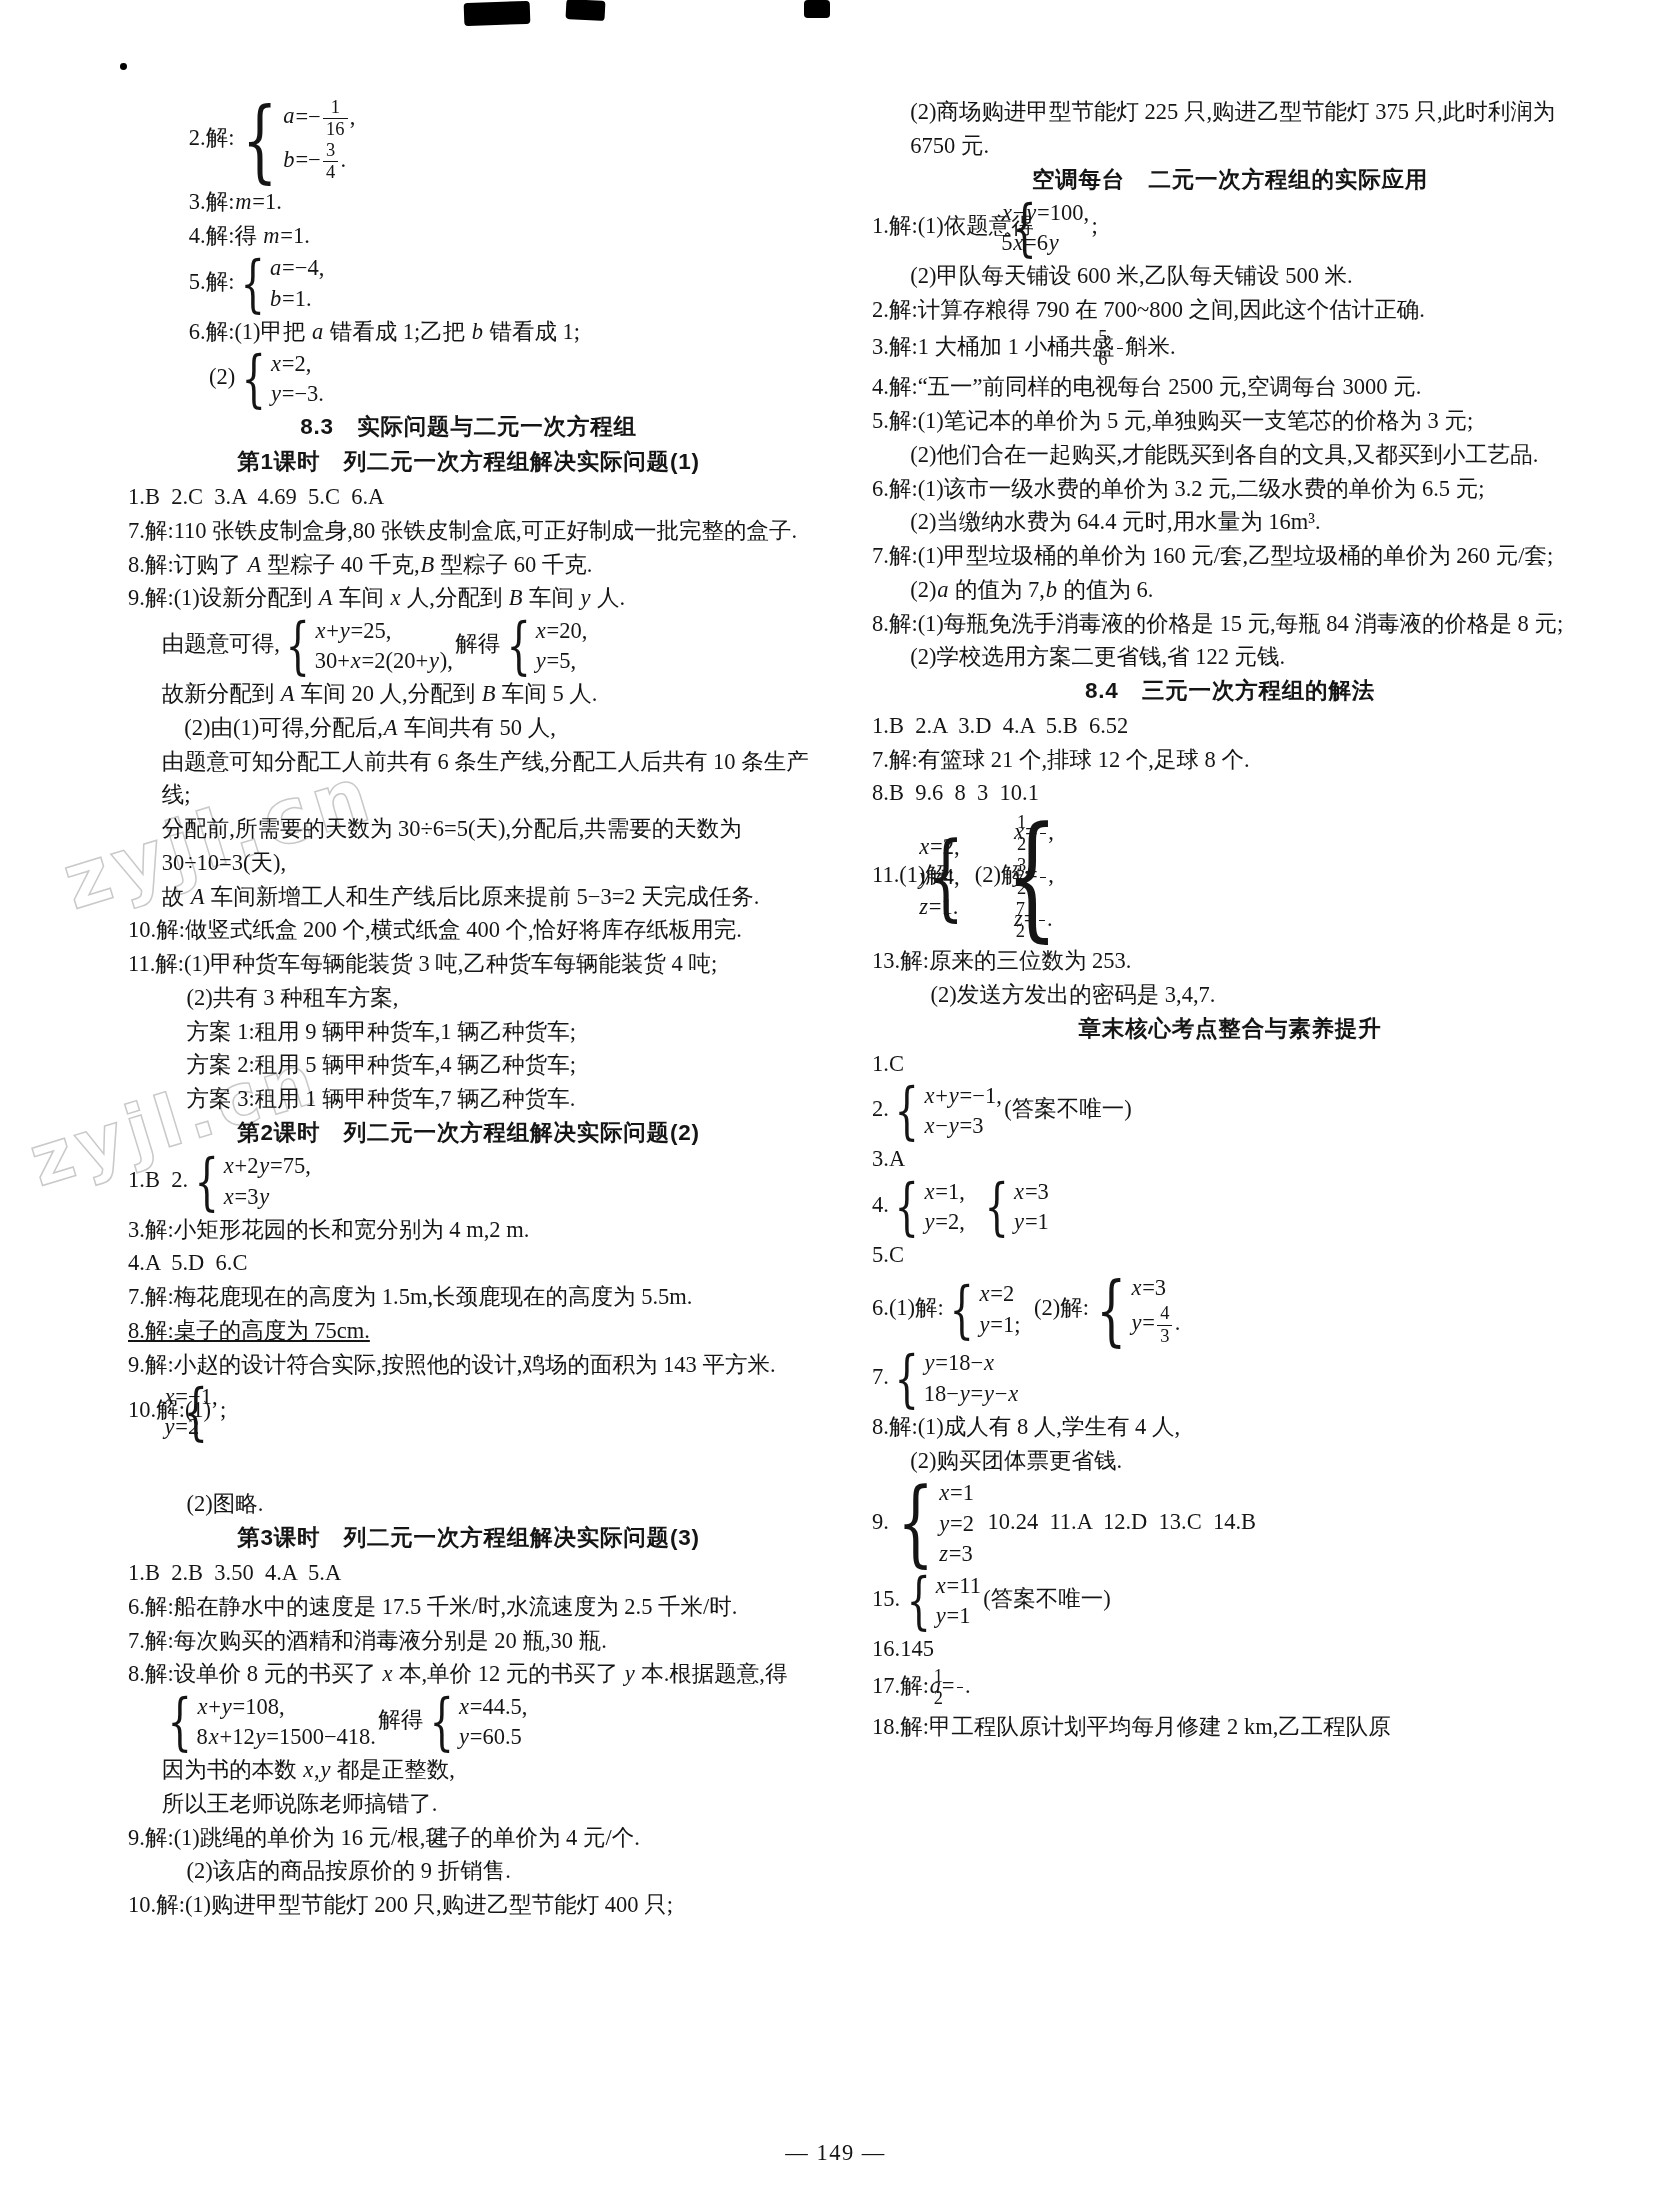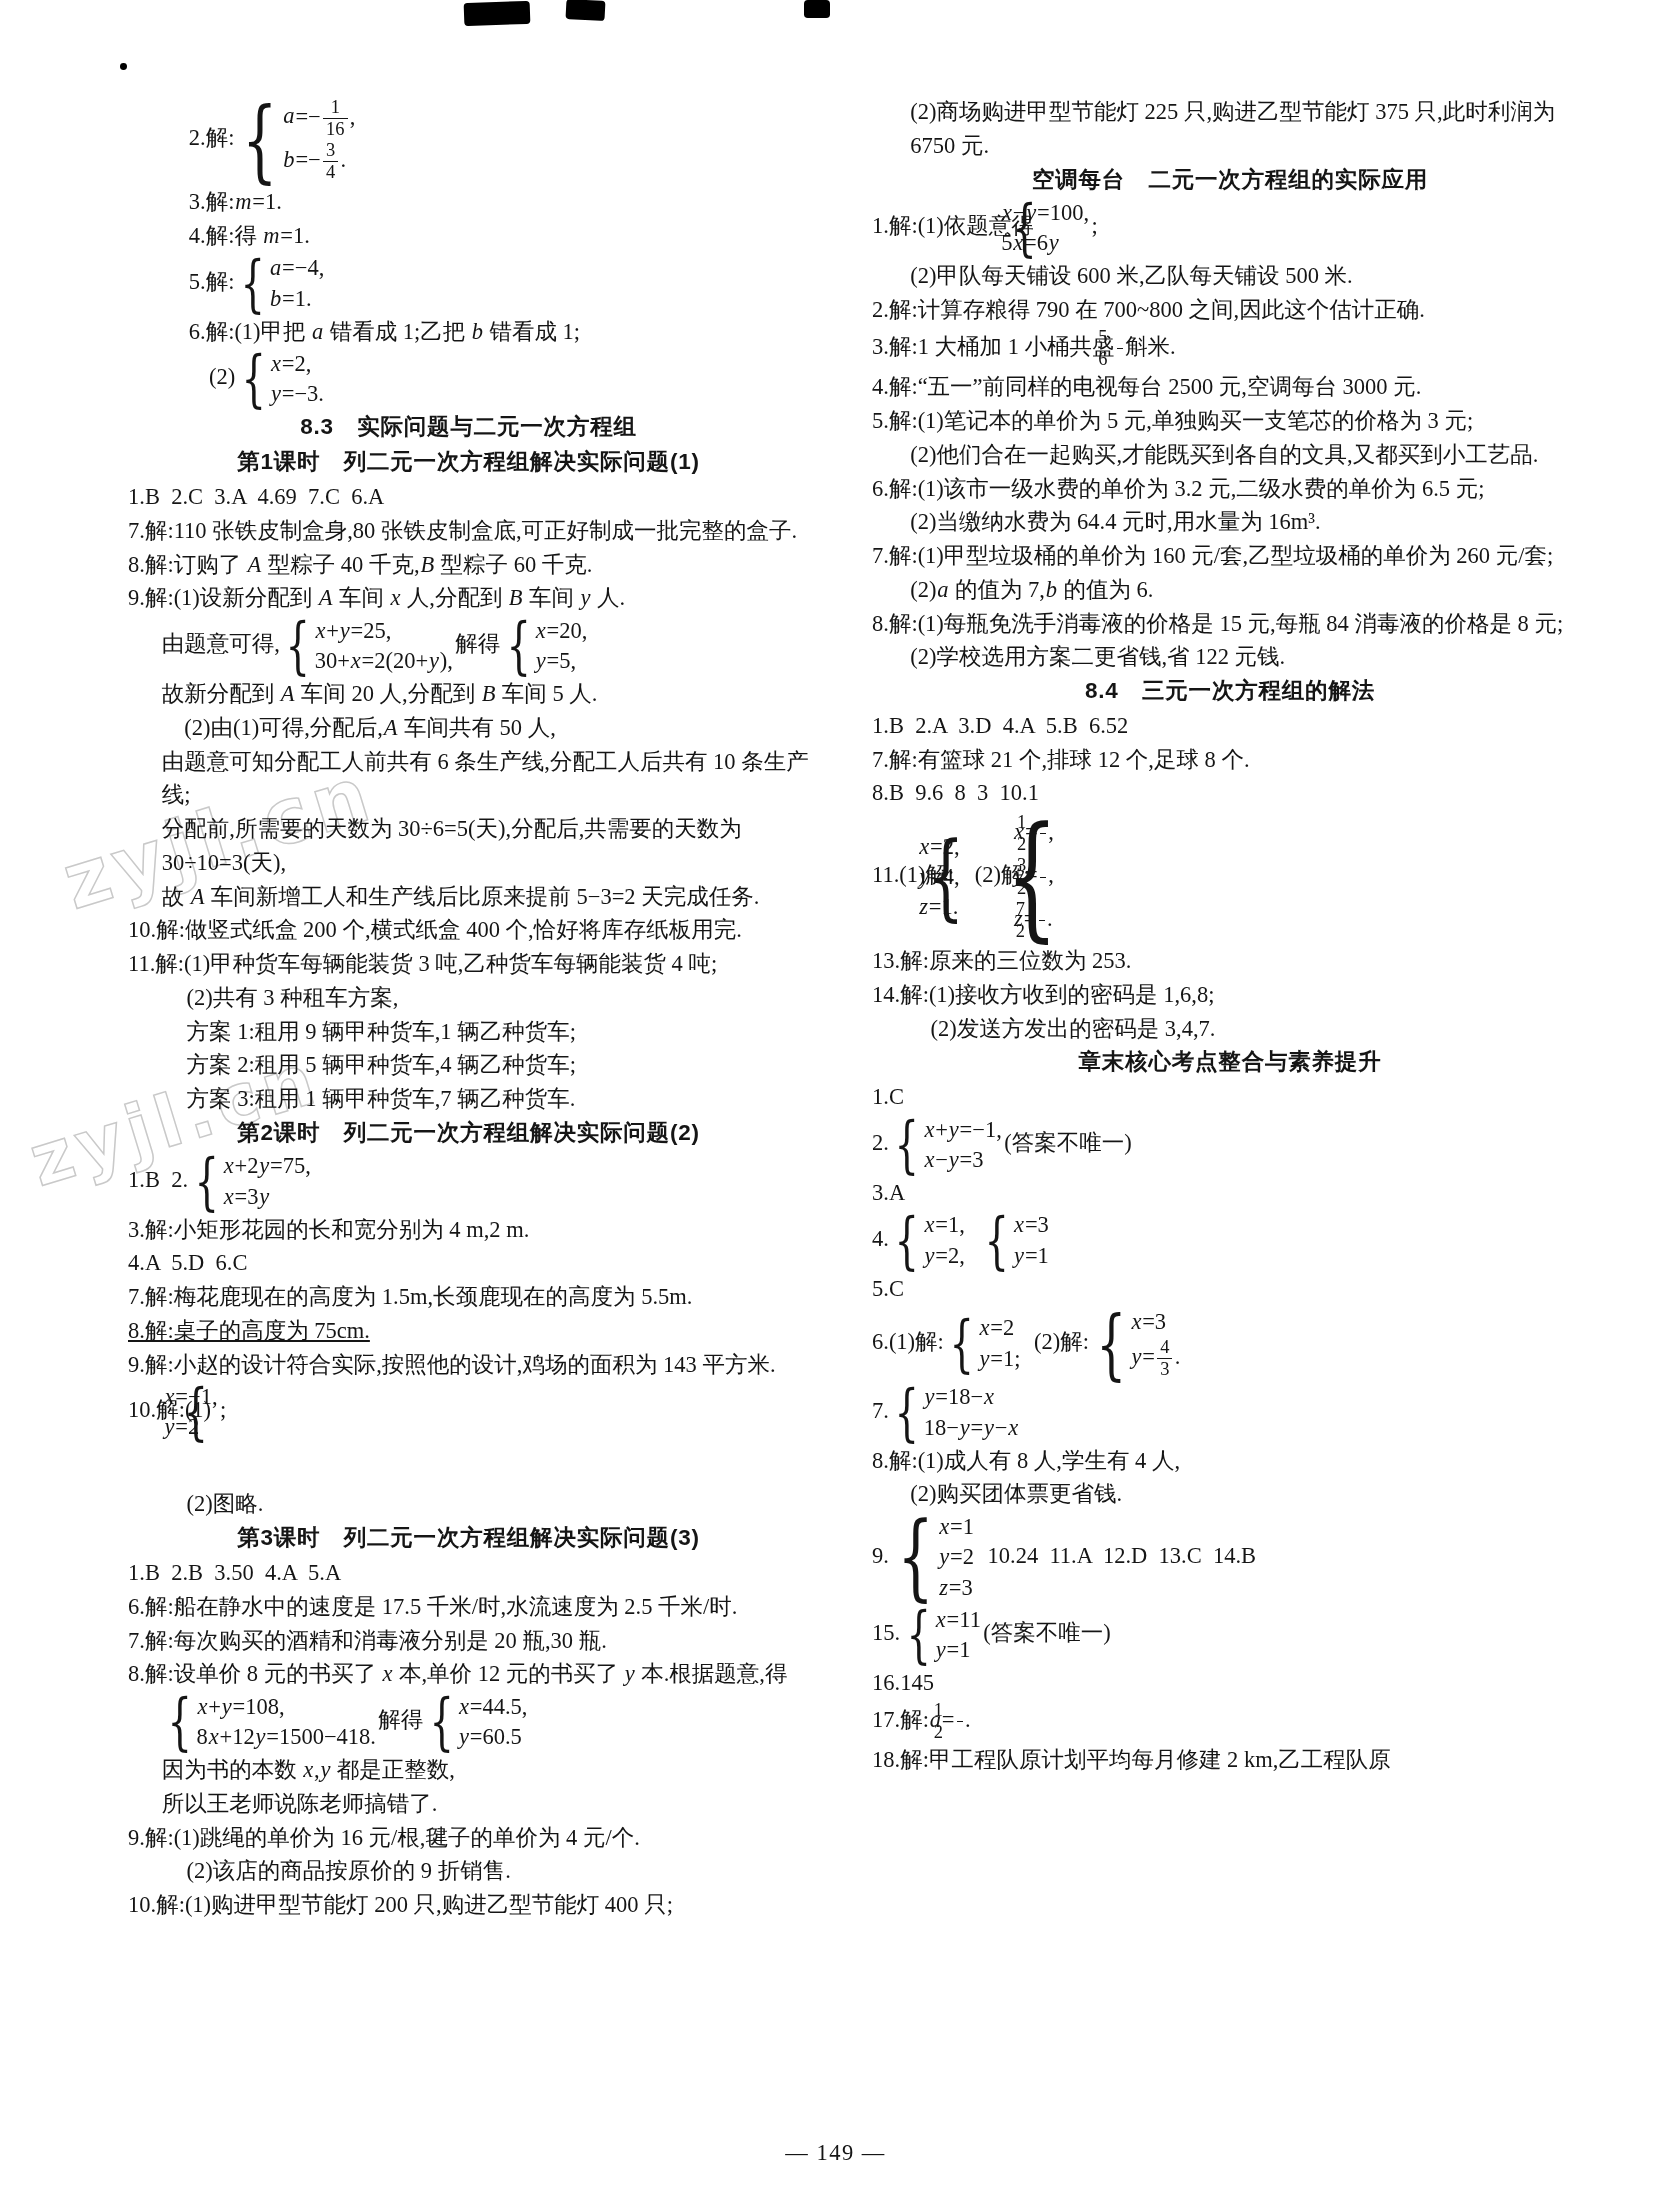--- a/index.html
+++ b/index.html
@@ -68,21 +68,21 @@
 
   <div class="col col-left" id="col-left">
       <div class="para" style="padding-left: 2.7em;"><span>2.解:</span><span class="cases"><span class="brace" style="font-size: 90px;">{</span><span class="crows"><span class="crow"><span><i class="v">a</i>=−</span><span class="frac"><span class="fnum">1</span><span class="fden">16</span></span><span>,</span></span><span class="crow"><span><i class="v">b</i>=−</span><span class="frac"><span class="fnum">3</span><span class="fden">4</span></span><span>.</span></span></span></span></div>
       <div class="para" style="padding-left: 2.7em;"><span>3.解:<i class="v">m</i>=1.</span></div>
       <div class="para" style="padding-left: 2.7em;"><span>4.解:得 <i class="v">m</i>=1.</span></div>
       <div class="para" style="padding-left: 2.7em;"><span>5.解:</span><span class="cases"><span class="brace" style="font-size: 62px;">{</span><span class="crows"><span class="crow"><span><i class="v">a</i>=−4,</span></span><span class="crow"><span><i class="v">b</i>=1.</span></span></span></span></div>
       <div class="para" style="padding-left: 2.7em;"><span>6.解:(1)甲把 <i class="v">a</i> 错看成 1;乙把 <i class="v">b</i> 错看成 1;</span></div>
       <div class="para" style="padding-left: 3.6em;"><span>(2)</span><span class="cases"><span class="brace" style="font-size: 62px;">{</span><span class="crows"><span class="crow"><span><i class="v">x</i>=2,</span></span><span class="crow"><span><i class="v">y</i>=−3.</span></span></span></span></div>
       <div class="heading">8.3　实际问题与二元一次方程组</div>
       <div class="heading">第1课时　列二元一次方程组解决实际问题(1)</div>
-      <div class="para"><span>1.B  2.C  3.A  4.69  7.C  6.A</span></div>
+      <div class="para"><span>1.B  2.C  3.A  4.69  5.C  6.A</span></div>
       <div class="para" style="padding-left: 1.5em; text-indent: -1.5em;"><span>7.解:110 张铁皮制盒身,80 张铁皮制盒底,可正好制成一批完整的盒子.</span></div>
       <div class="para" style="padding-left: 1.5em; text-indent: -1.5em;"><span>8.解:订购了 <i class="v">A</i> 型粽子 40 千克,<i class="v">B</i> 型粽子 60 千克.</span></div>
       <div class="para" style="padding-left: 1.5em; text-indent: -1.5em;"><span>9.解:(1)设新分配到 <i class="v">A</i> 车间 <i class="v">x</i> 人,分配到 <i class="v">B</i> 车间 <i class="v">y</i> 人.</span></div>
       <div class="para" style="padding-left: 1.5em;"><span>由题意可得,</span><span class="cases"><span class="brace" style="font-size: 62px;">{</span><span class="crows"><span class="crow"><span><i class="v">x</i>+<i class="v">y</i>=25,</span></span><span class="crow"><span>30+<i class="v">x</i>=2(20+<i class="v">y</i>),</span></span></span></span><span>解得</span><span class="cases"><span class="brace" style="font-size: 62px;">{</span><span class="crows"><span class="crow"><span><i class="v">x</i>=20,</span></span><span class="crow"><span><i class="v">y</i>=5,</span></span></span></span></div>
       <div class="para" style="padding-left: 1.5em;"><span>故新分配到 <i class="v">A</i> 车间 20 人,分配到 <i class="v">B</i> 车间 5 人.</span></div>
       <div class="para" style="padding-left: 2.5em;"><span>(2)由(1)可得,分配后,<i class="v">A</i> 车间共有 50 人,</span></div>
       <div class="para" style="padding-left: 1.5em;"><span>由题意可知分配工人前共有 6 条生产线,分配工人后共有 10 条生产线;</span></div>
       <div class="para" style="padding-left: 1.5em;"><span>分配前,所需要的天数为 30÷6=5(天),分配后,共需要的天数为 30÷10=3(天),</span></div>
       <div class="para" style="padding-left: 1.5em;"><span>故 <i class="v">A</i> 车间新增工人和生产线后比原来提前 5−3=2 天完成任务.</span></div>
       <div class="para" style="padding-left: 1.9em; text-indent: -1.9em;"><span>10.解:做竖式纸盒 200 个,横式纸盒 400 个,恰好将库存纸板用完.</span></div>
@@ -127,21 +127,20 @@
       <div class="para" style="padding-left: 1.5em; text-indent: -1.5em;"><span>7.解:(1)甲型垃圾桶的单价为 160 元/套,乙型垃圾桶的单价为 260 元/套;</span></div>
       <div class="para" style="padding-left: 1.7em;"><span>(2)<i class="v">a</i> 的值为 7,<i class="v">b</i> 的值为 6.</span></div>
       <div class="para" style="padding-left: 1.5em; text-indent: -1.5em;"><span>8.解:(1)每瓶免洗手消毒液的价格是 15 元,每瓶 84 消毒液的价格是 8 元;</span></div>
       <div class="para" style="padding-left: 1.7em;"><span>(2)学校选用方案二更省钱,省 122 元钱.</span></div>
       <div class="heading">8.4　三元一次方程组的解法</div>
       <div class="para"><span>1.B  2.A  3.D  4.A  5.B  6.52</span></div>
       <div class="para" style="padding-left: 1.5em; text-indent: -1.5em;"><span>7.解:有篮球 21 个,排球 12 个,足球 8 个.</span></div>
       <div class="para"><span>8.B  9.6  8  3  10.1</span></div>
       <div class="para" style="padding-left: 1.9em; text-indent: -1.9em;"><span>11.(1)解:</span><span class="cases"><span class="brace" style="font-size: 93px;">{</span><span class="crows"><span class="crow"><span><i class="v">x</i>=2,</span></span><span class="crow"><span><i class="v">y</i>=4,</span></span><span class="crow"><span><i class="v">z</i>=1.</span></span></span></span><span>  (2)解:</span><span class="cases"><span class="brace" style="font-size: 134px;">{</span><span class="crows"><span class="crow"><span><i class="v">x</i>=</span><span class="frac"><span class="fnum">1</span><span class="fden">2</span></span><span>,</span></span><span class="crow"><span><i class="v">y</i>=</span><span class="frac"><span class="fnum">3</span><span class="fden">2</span></span><span>,</span></span><span class="crow"><span><i class="v">z</i>=</span><span class="frac"><span class="fnum">7</span><span class="fden">2</span></span><span>.</span></span></span></span></div>
       <div class="para" style="padding-left: 1.9em; text-indent: -1.9em;"><span>13.解:原来的三位数为 253.</span></div>
-      <div class="para" style="padding-left: 1.9em; text-indent: -1.9em;"><span>14.解:(1)接收方收到的密码是 1,6,8;</span></div>
       <div class="para" style="padding-left: 2.6em;"><span>(2)发送方发出的密码是 3,4,7.</span></div>
       <div class="heading">章末核心考点整合与素养提升</div>
       <div class="para"><span>1.C</span></div>
       <div class="para"><span>2.</span><span class="cases"><span class="brace" style="font-size: 62px;">{</span><span class="crows"><span class="crow"><span><i class="v">x</i>+<i class="v">y</i>=−1,</span></span><span class="crow"><span><i class="v">x</i>−<i class="v">y</i>=3</span></span></span></span><span>(答案不唯一)</span></div>
       <div class="para"><span>3.A</span></div>
       <div class="para"><span>4.</span><span class="cases"><span class="brace" style="font-size: 62px;">{</span><span class="crows"><span class="crow"><span><i class="v">x</i>=1,</span></span><span class="crow"><span><i class="v">y</i>=2,</span></span></span></span><span>  </span><span class="cases"><span class="brace" style="font-size: 62px;">{</span><span class="crows"><span class="crow"><span><i class="v">x</i>=3</span></span><span class="crow"><span><i class="v">y</i>=1</span></span></span></span></div>
       <div class="para"><span>5.C</span></div>
       <div class="para"><span>6.(1)解:</span><span class="cases"><span class="brace" style="font-size: 62px;">{</span><span class="crows"><span class="crow"><span><i class="v">x</i>=2</span></span><span class="crow"><span><i class="v">y</i>=1;</span></span></span></span><span>  (2)解:</span><span class="cases"><span class="brace" style="font-size: 76px;">{</span><span class="crows"><span class="crow"><span><i class="v">x</i>=3</span></span><span class="crow"><span><i class="v">y</i>=</span><span class="frac"><span class="fnum">4</span><span class="fden">3</span></span><span>.</span></span></span></span></div>
       <div class="para"><span>7.</span><span class="cases"><span class="brace" style="font-size: 62px;">{</span><span class="crows"><span class="crow"><span><i class="v">y</i>=18−<i class="v">x</i></span></span><span class="crow"><span>18−<i class="v">y</i>=<i class="v">y</i>−<i class="v">x</i></span></span></span></span></div>
       <div class="para" style="padding-left: 1.5em; text-indent: -1.5em;"><span>8.解:(1)成人有 8 人,学生有 4 人,</span></div>

